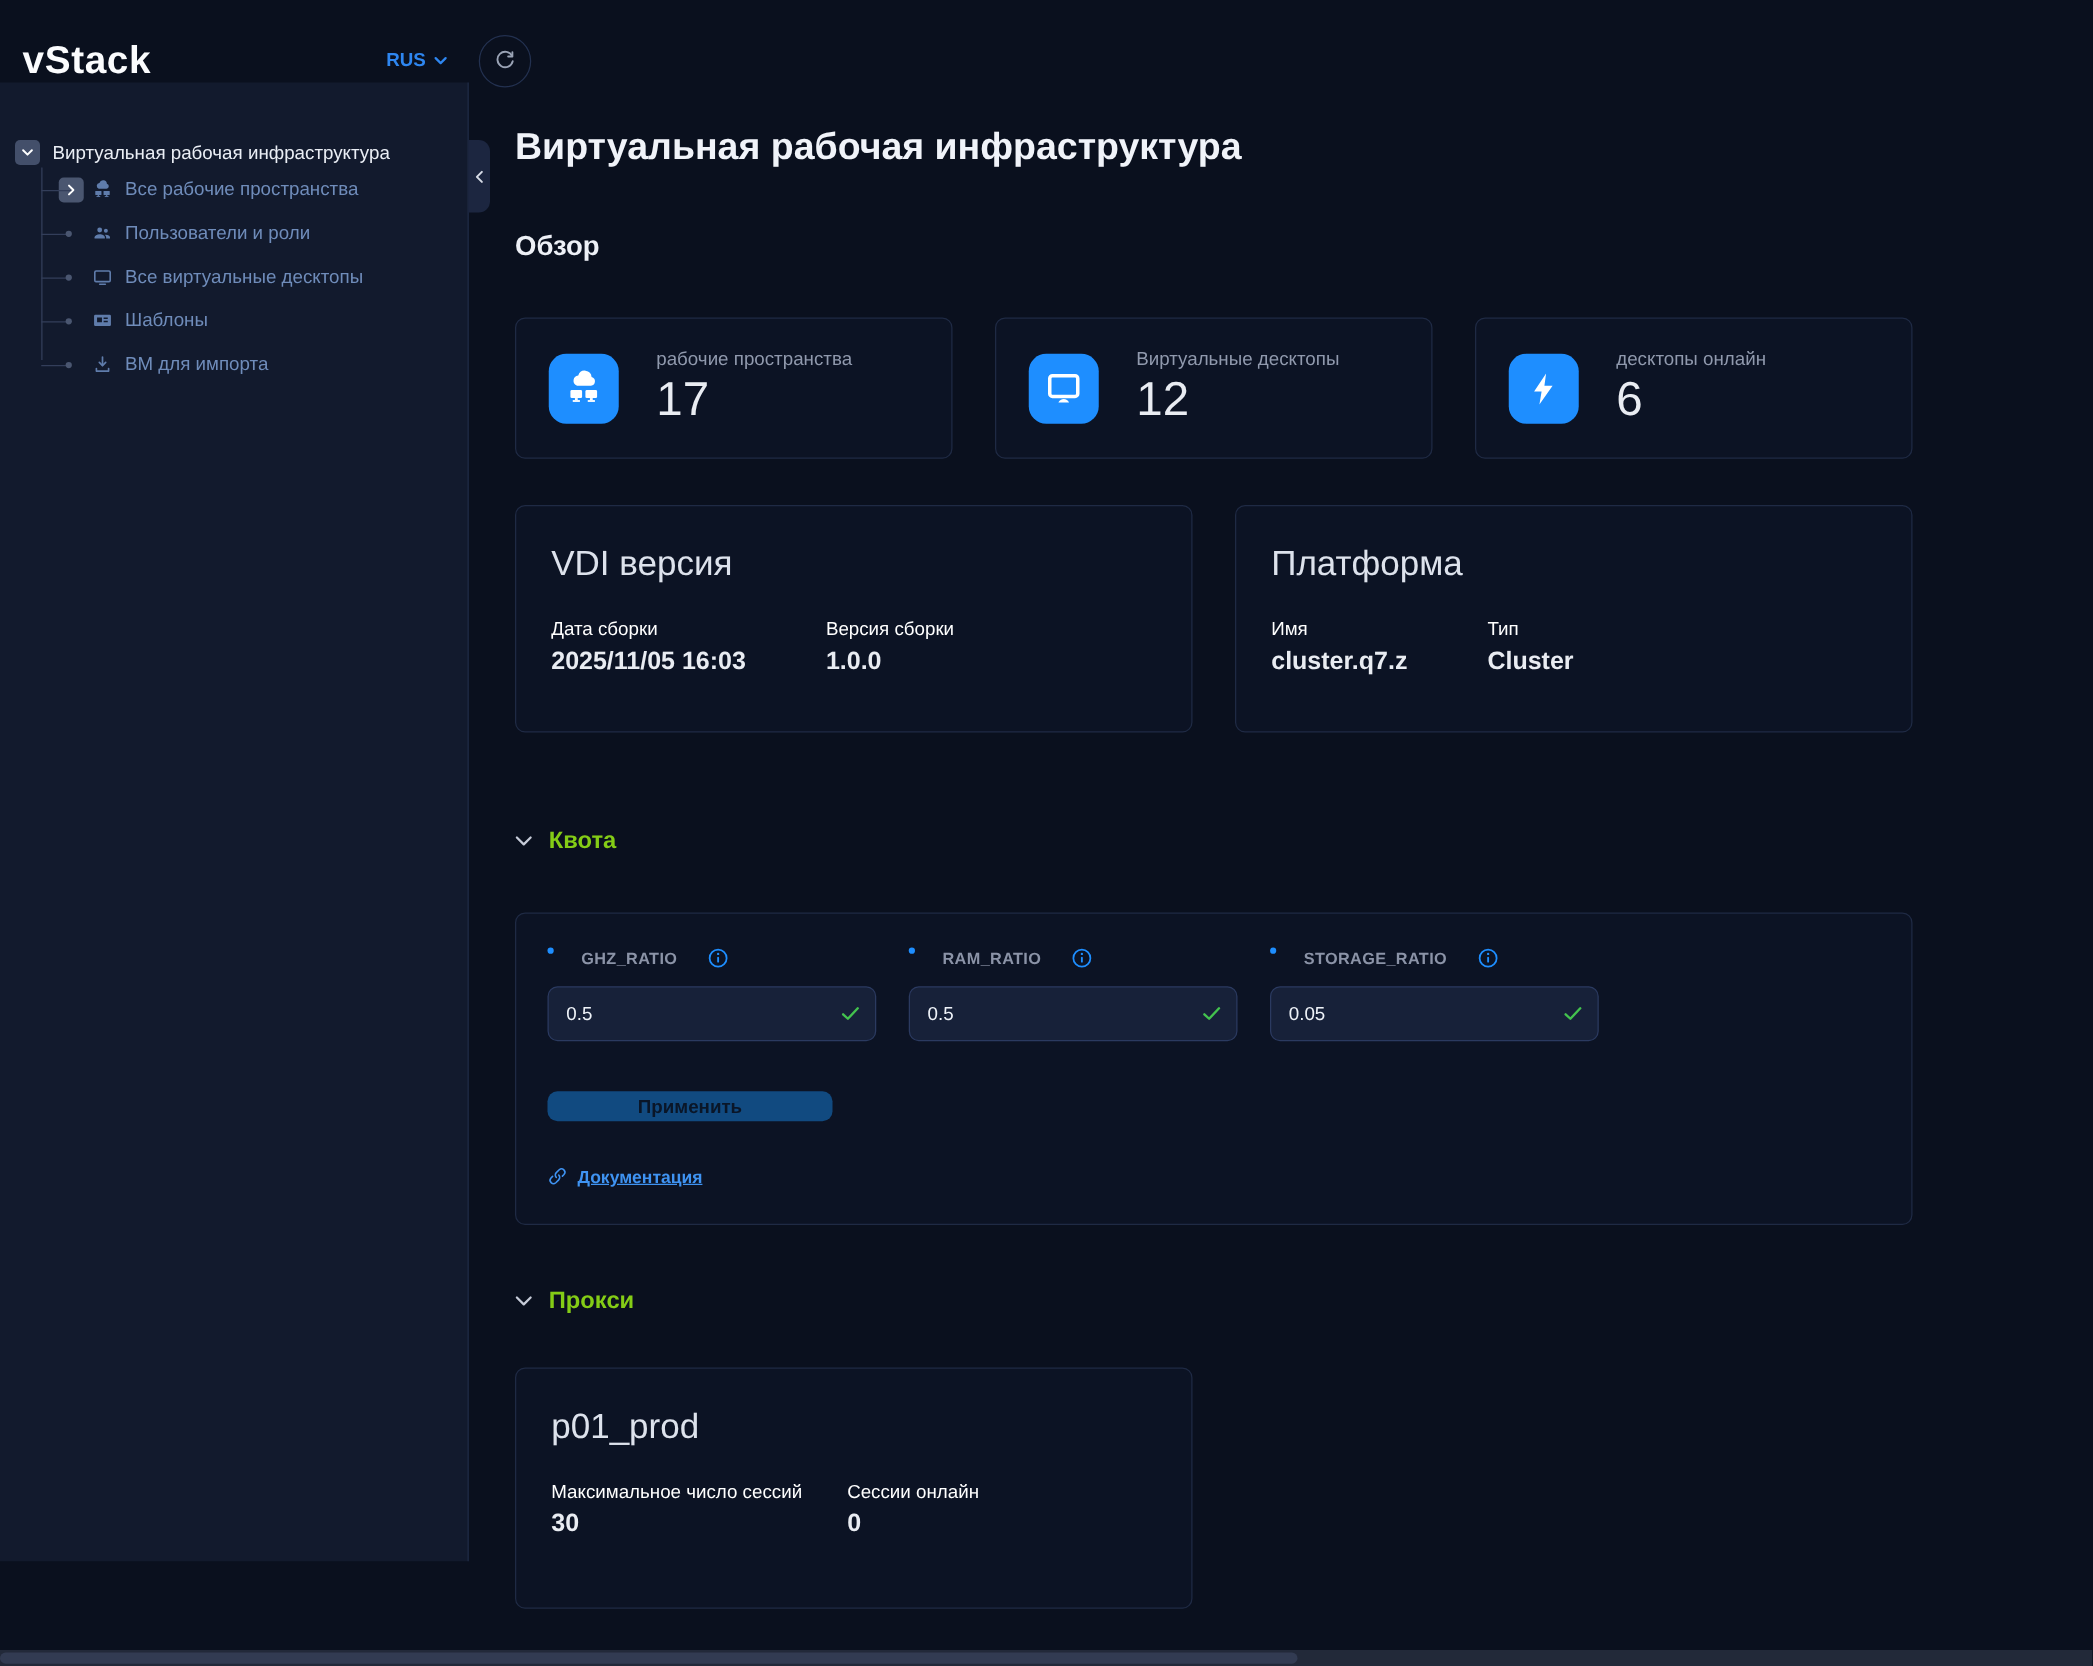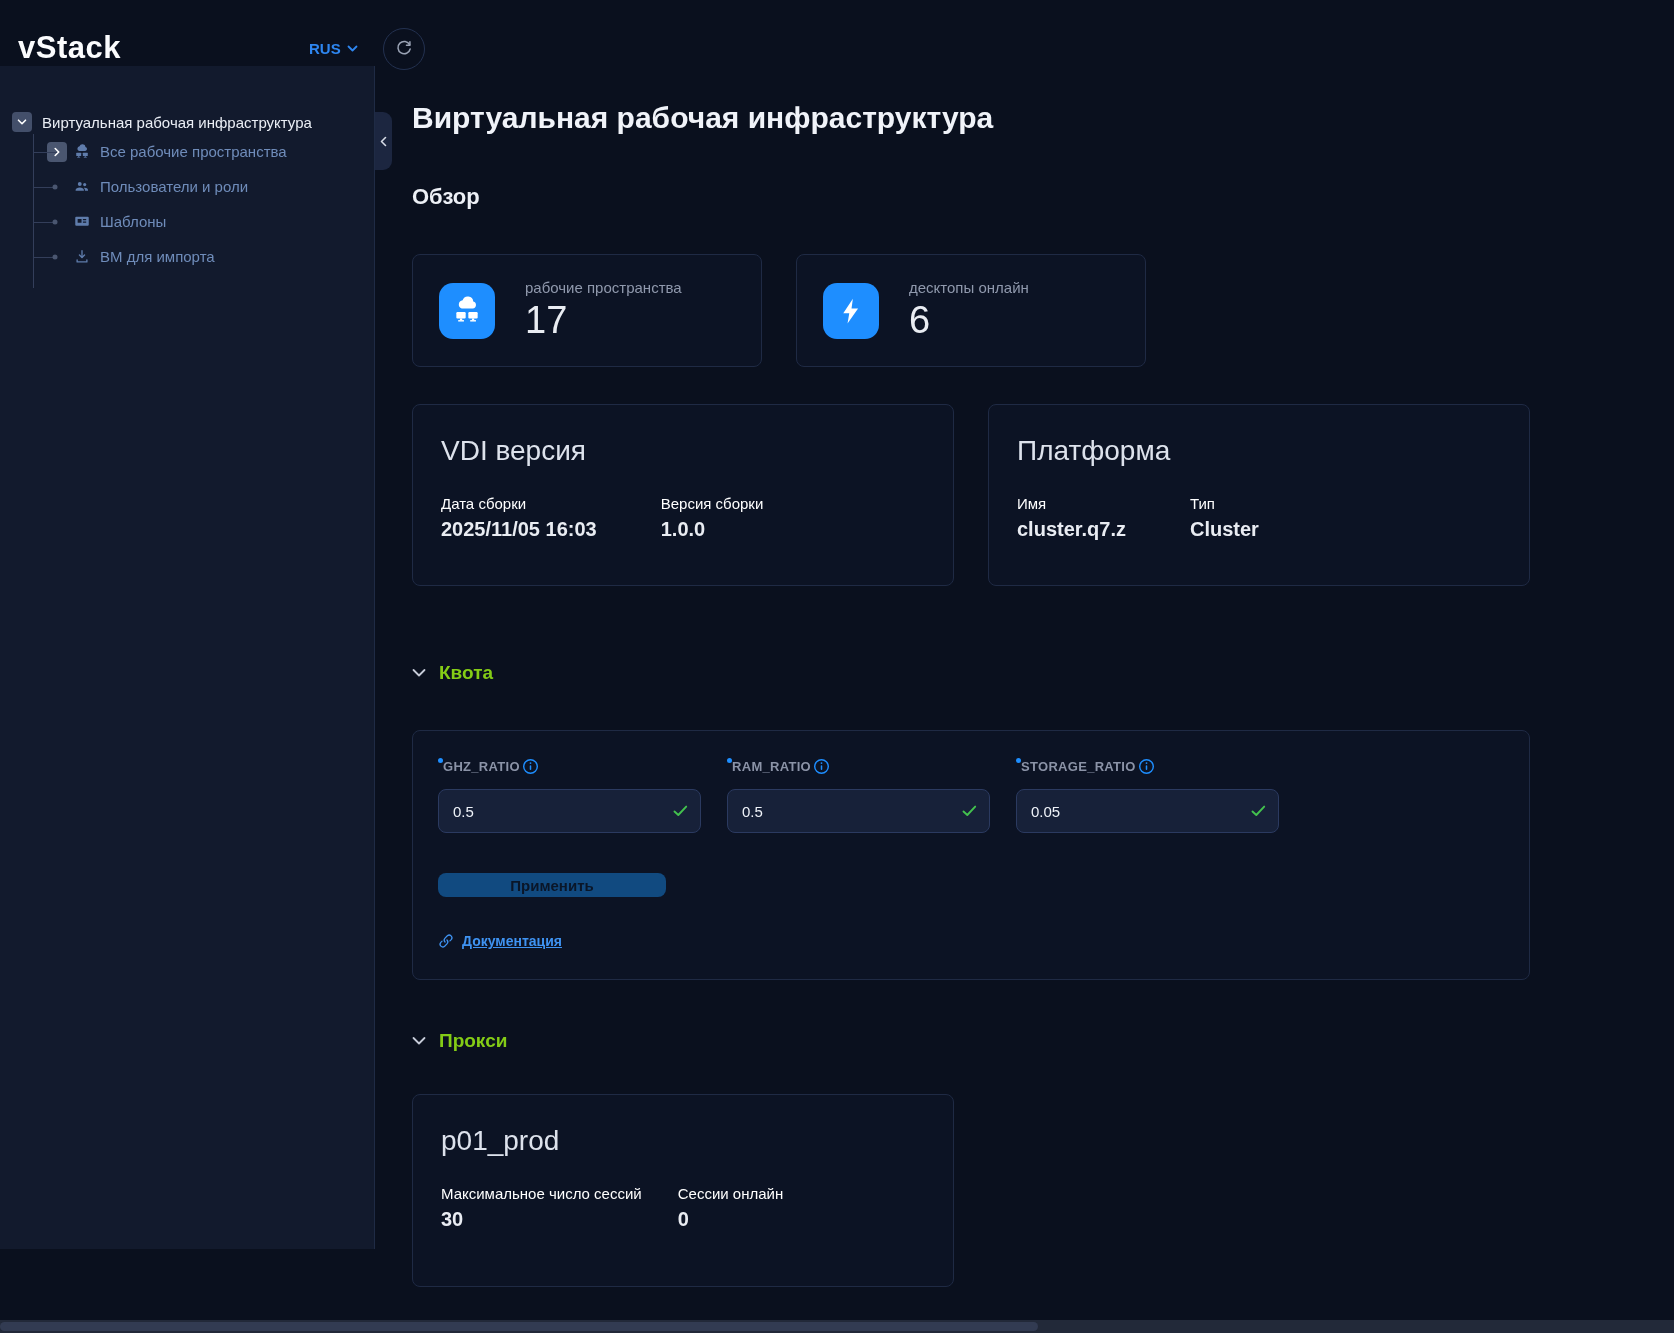--- a/index.html
+++ b/index.html
@@ -60,21 +60,21 @@
   .field-label { font-size:15px; color:#ffffff; }
   .field-value { margin-top:6px; font-size:20px; font-weight:700; color:#e9ecf2; }
   .section-header { margin-top:76px; display:flex; align-items:center; gap:13px; cursor:pointer; }
   .section-header.proxy { margin-top:50px; }
   .section-header .chev { display:flex; color:#c6cbd8; }
   .section-title { font-size:19px; font-weight:600; color:#84cc16; }
   
   .quota-panel { margin-top:46px; width:1118px; padding:26px 25px 30px 25px; }
   .quota-fields { display:flex; gap:26px; }
   .quota-field { width:263px; }
-  .q-label-row { display:flex; align-items:center; gap:0; height:18px; }
+  .q-label-row { display:flex; align-items:center; gap:22px; height:18px; }
   .req-dot { width:5px; height:5px; border-radius:50%; background:#1e8eff; align-self:flex-start; margin-top:1px; }
   .q-label { font-size:13px; font-weight:600; letter-spacing:.3px; color:#8b93a7; }
   .info-icon { display:flex; margin-left:2px; cursor:pointer; }
   .input-wrap { position:relative; margin-top:14px; }
   .q-input { width:100%; height:44px; background:#172139; border:1px solid #2b3a60; border-radius:8px;
              color:#eef2f8; font-size:15px; font-family:inherit; padding:0 36px 0 14px; outline:none; }
   .input-check { position:absolute; right:13px; top:16px; display:flex; }
   .apply-btn { margin-top:40px; width:228px; height:24px; border:none; border-radius:8px;
                background:#114a80; color:#0a1628; font-size:15px; font-weight:700; font-family:inherit; cursor:pointer; }
   .doc-row { margin-top:36px; display:flex; align-items:center; gap:8px; }
@@ -150,20 +150,31 @@
         <svg width="18" height="18" viewBox="0 0 24 24" fill="currentColor">
             <circle cx="9" cy="8" r="2.6"></circle>
             <circle cx="15.6" cy="8.8" r="2.1"></circle>
             <path d="M3.5 17v-1c0-2 2.6-3.4 5.5-3.4s5.5 1.4 5.5 3.4v1z"></path>
             <path d="M15.9 17v-1.2c0-1-.5-1.9-1.3-2.6.3 0 .6-.1.9-.1 2.4 0 4.5 1.2 4.5 2.9V17z"></path>
           </svg>
       </span>
       <span class="tree-label">Пользователи и роли</span>
     </div>
 
+    <div class="tree-row dotted">
+      <span class="hline"></span>
+      <span class="dot"></span>
+      <span class="row-icon">
+        <svg width="18" height="18" viewBox="0 0 24 24">
+            <rect x="3.8" y="5" width="16.4" height="11.4" rx="1.3" fill="none" stroke="currentColor" stroke-width="1.7"></rect>
+            <path d="M9 19.2h6" stroke="currentColor" stroke-width="1.7" stroke-linecap="round" fill="none"></path>
+          </svg>
+      </span>
+      <span class="tree-label">Все виртуальные десктопы</span>
+    </div>
 
     <div class="tree-row dotted">
       <span class="hline"></span>
       <span class="dot"></span>
       <span class="row-icon">
         <svg width="18" height="18" viewBox="0 0 24 24" fill="currentColor">
             <path fill-rule="evenodd" d="M4.4 5h15.2A1.4 1.4 0 0 1 21 6.4v9.2a1.4 1.4 0 0 1-1.4 1.4H4.4A1.4 1.4 0 0 1 3 15.6V6.4A1.4 1.4 0 0 1 4.4 5zm1.8 3v5h5.2V8zm7 0v1.6h4.4V8zm0 3.4V13h4.4v-1.6z"></path>
           </svg>
       </span>
       <span class="tree-label">Шаблоны</span>
@@ -209,20 +220,32 @@
               <rect x="15.7" y="17.6" width="1.7" height="1.2"></rect>
               <rect x="14.4" y="18.8" width="4.3" height="1.1"></rect>
             </svg>
         </div>
         <div>
           <div class="stat-label">рабочие пространства</div>
           <div class="stat-value">17</div>
         </div>
       </div>
 
+      <div class="card stat-card">
+        <div class="stat-icon">
+          <svg width="32" height="32" viewBox="0 0 24 24">
+              <rect x="3.6" y="4.2" width="16.8" height="12.4" rx="1.6" fill="none" stroke="#ffffff" stroke-width="2.1"></rect>
+              <path d="M8.8 20.3c.6-1.4 1.8-2.2 3.2-2.2s2.6.8 3.2 2.2z" fill="#ffffff"></path>
+            </svg>
+        </div>
+        <div>
+          <div class="stat-label">Виртуальные десктопы</div>
+          <div class="stat-value">12</div>
+        </div>
+      </div>
 
       <div class="card stat-card">
         <div class="stat-icon">
           <svg width="32" height="32" viewBox="0 0 24 24" fill="#ffffff">
               <path d="M13.4 2.8 6.2 13.6h4.5l-1.3 7.8 7.9-11.2h-4.9z"></path>
             </svg>
         </div>
         <div>
           <div class="stat-label">десктопы онлайн</div>
           <div class="stat-value">6</div>

